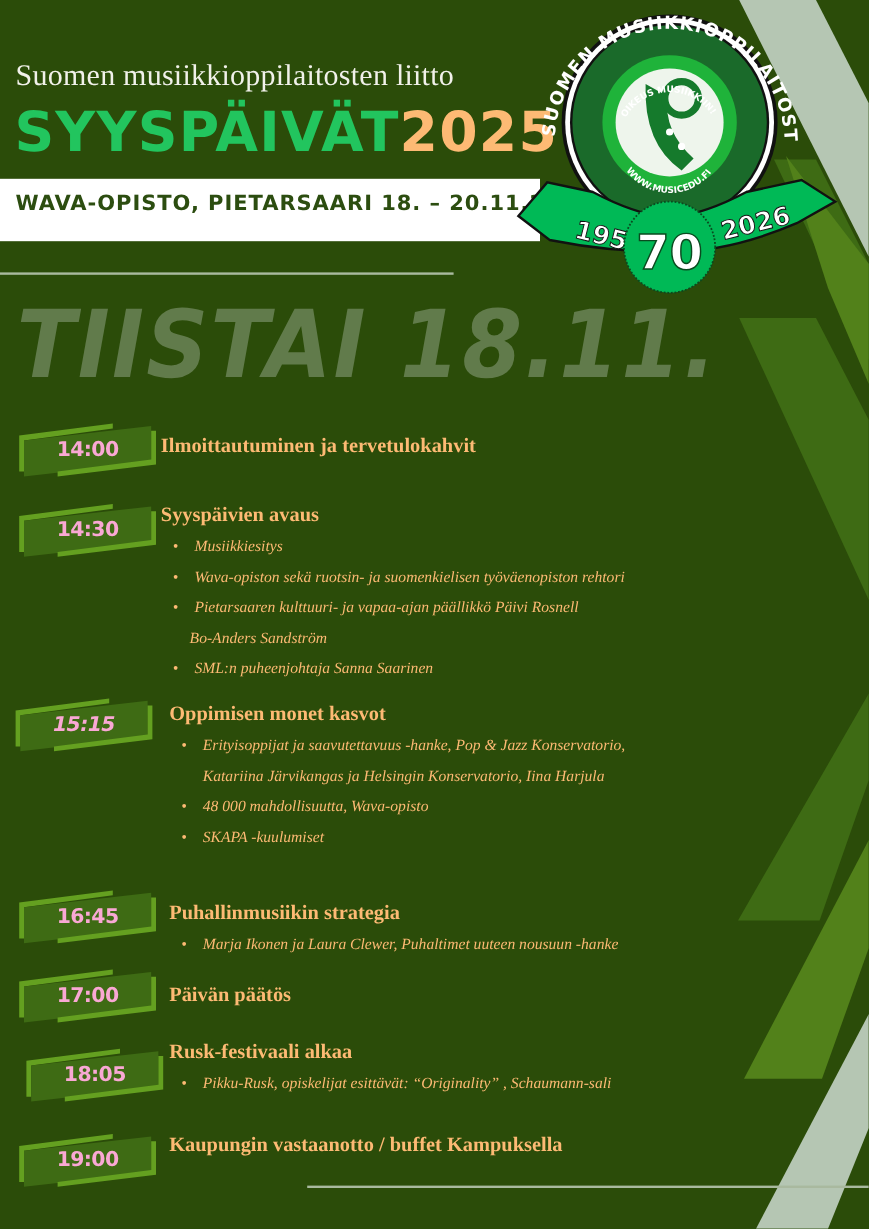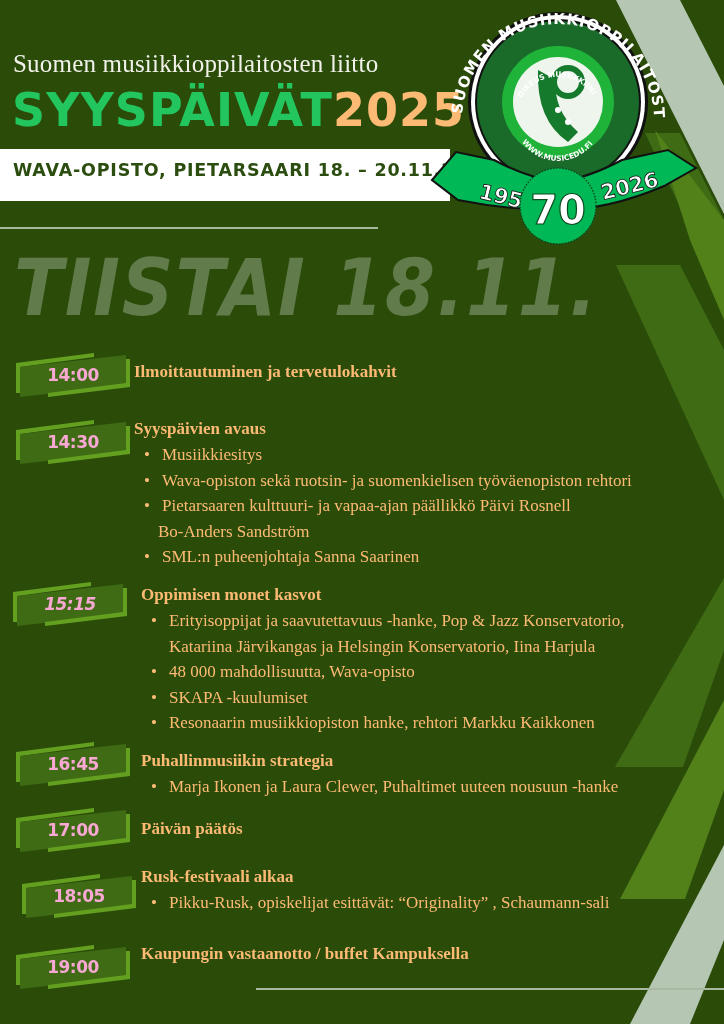--- a/index.html
+++ b/index.html
@@ -13,21 +13,21 @@
   .location { position:absolute; left:13px; top:160px; color:#2c4d10; font-family:"DejaVu Sans", sans-serif; font-weight:bold; font-size:17.5px; letter-spacing:0.8px; white-space:nowrap; }
   .divider-top { position:absolute; left:0; top:227px; width:378px; height:2px; background:#a9b99f; }
   .divider-bottom { position:absolute; left:256px; top:988px; width:468px; height:2px; background:#a9b99f; }
   .day { position:absolute; left:14px; top:248px; color:#617b4b; font-family:"DejaVu Sans", sans-serif; font-weight:bold; font-style:italic; font-size:78px; line-height:80px; letter-spacing:2px; white-space:nowrap; transform:scaleX(0.92); transform-origin:left; }
   .badge { position:absolute; width:118px; height:48px; }
   .badge svg { position:absolute; left:0; top:0; }
   .badge .time { position:absolute; left:0; top:0; width:100%; height:48px; line-height:48px; text-align:center; color:#f9a8d4; font-family:"DejaVu Sans", sans-serif; font-weight:bold; font-size:17px; letter-spacing:-0.5px; }
   .event { position:absolute; color:#fdba74; }
   .event .head { font-weight:bold; font-size:17px; line-height:22px; white-space:nowrap; }
   .event ul { margin:2px 0 0 0; padding:0 0 0 28px; list-style:none; }
-  .event li { font-size:17px; line-height:25.5px; position:relative; white-space:nowrap; }
+  .event li { font-size:13px; line-height:25.5px; position:relative; white-space:nowrap;font-style:italic; }
   .event li::before { content:"•"; position:absolute; left:-18px; }
   .logo { position:absolute; left:428px; top:10px; width:272px; height:236px; }
 </style>
 </head>
 <body>
 
 <svg class="bg" width="724" height="1024" viewBox="0 0 724 1024">
 
   <polygon points="616,0 680,0 724,86 724,214" fill="#b5c6b3"></polygon>
 
@@ -162,21 +162,20 @@
   </ul>
 </div>
 
 <div class="event" style="left:141px; top:584px;">
   <div class="head">Oppimisen monet kasvot</div>
   <ul>
     <li>Erityisoppijat ja saavutettavuus -hanke, Pop &amp; Jazz Konservatorio,</li>
     <li class="cont">Katariina Järvikangas ja Helsingin Konservatorio, Iina Harjula</li>
     <li>48 000 mahdollisuutta, Wava-opisto</li>
     <li>SKAPA -kuulumiset</li>
-    <li>Resonaarin musiikkiopiston hanke, rehtori Markku Kaikkonen</li>
   </ul>
 </div>
 
 <div class="event" style="left:141px; top:750px;">
   <div class="head">Puhallinmusiikin strategia</div>
   <ul>
     <li>Marja Ikonen ja Laura Clewer, Puhaltimet uuteen nousuun -hanke</li>
   </ul>
 </div>
 

